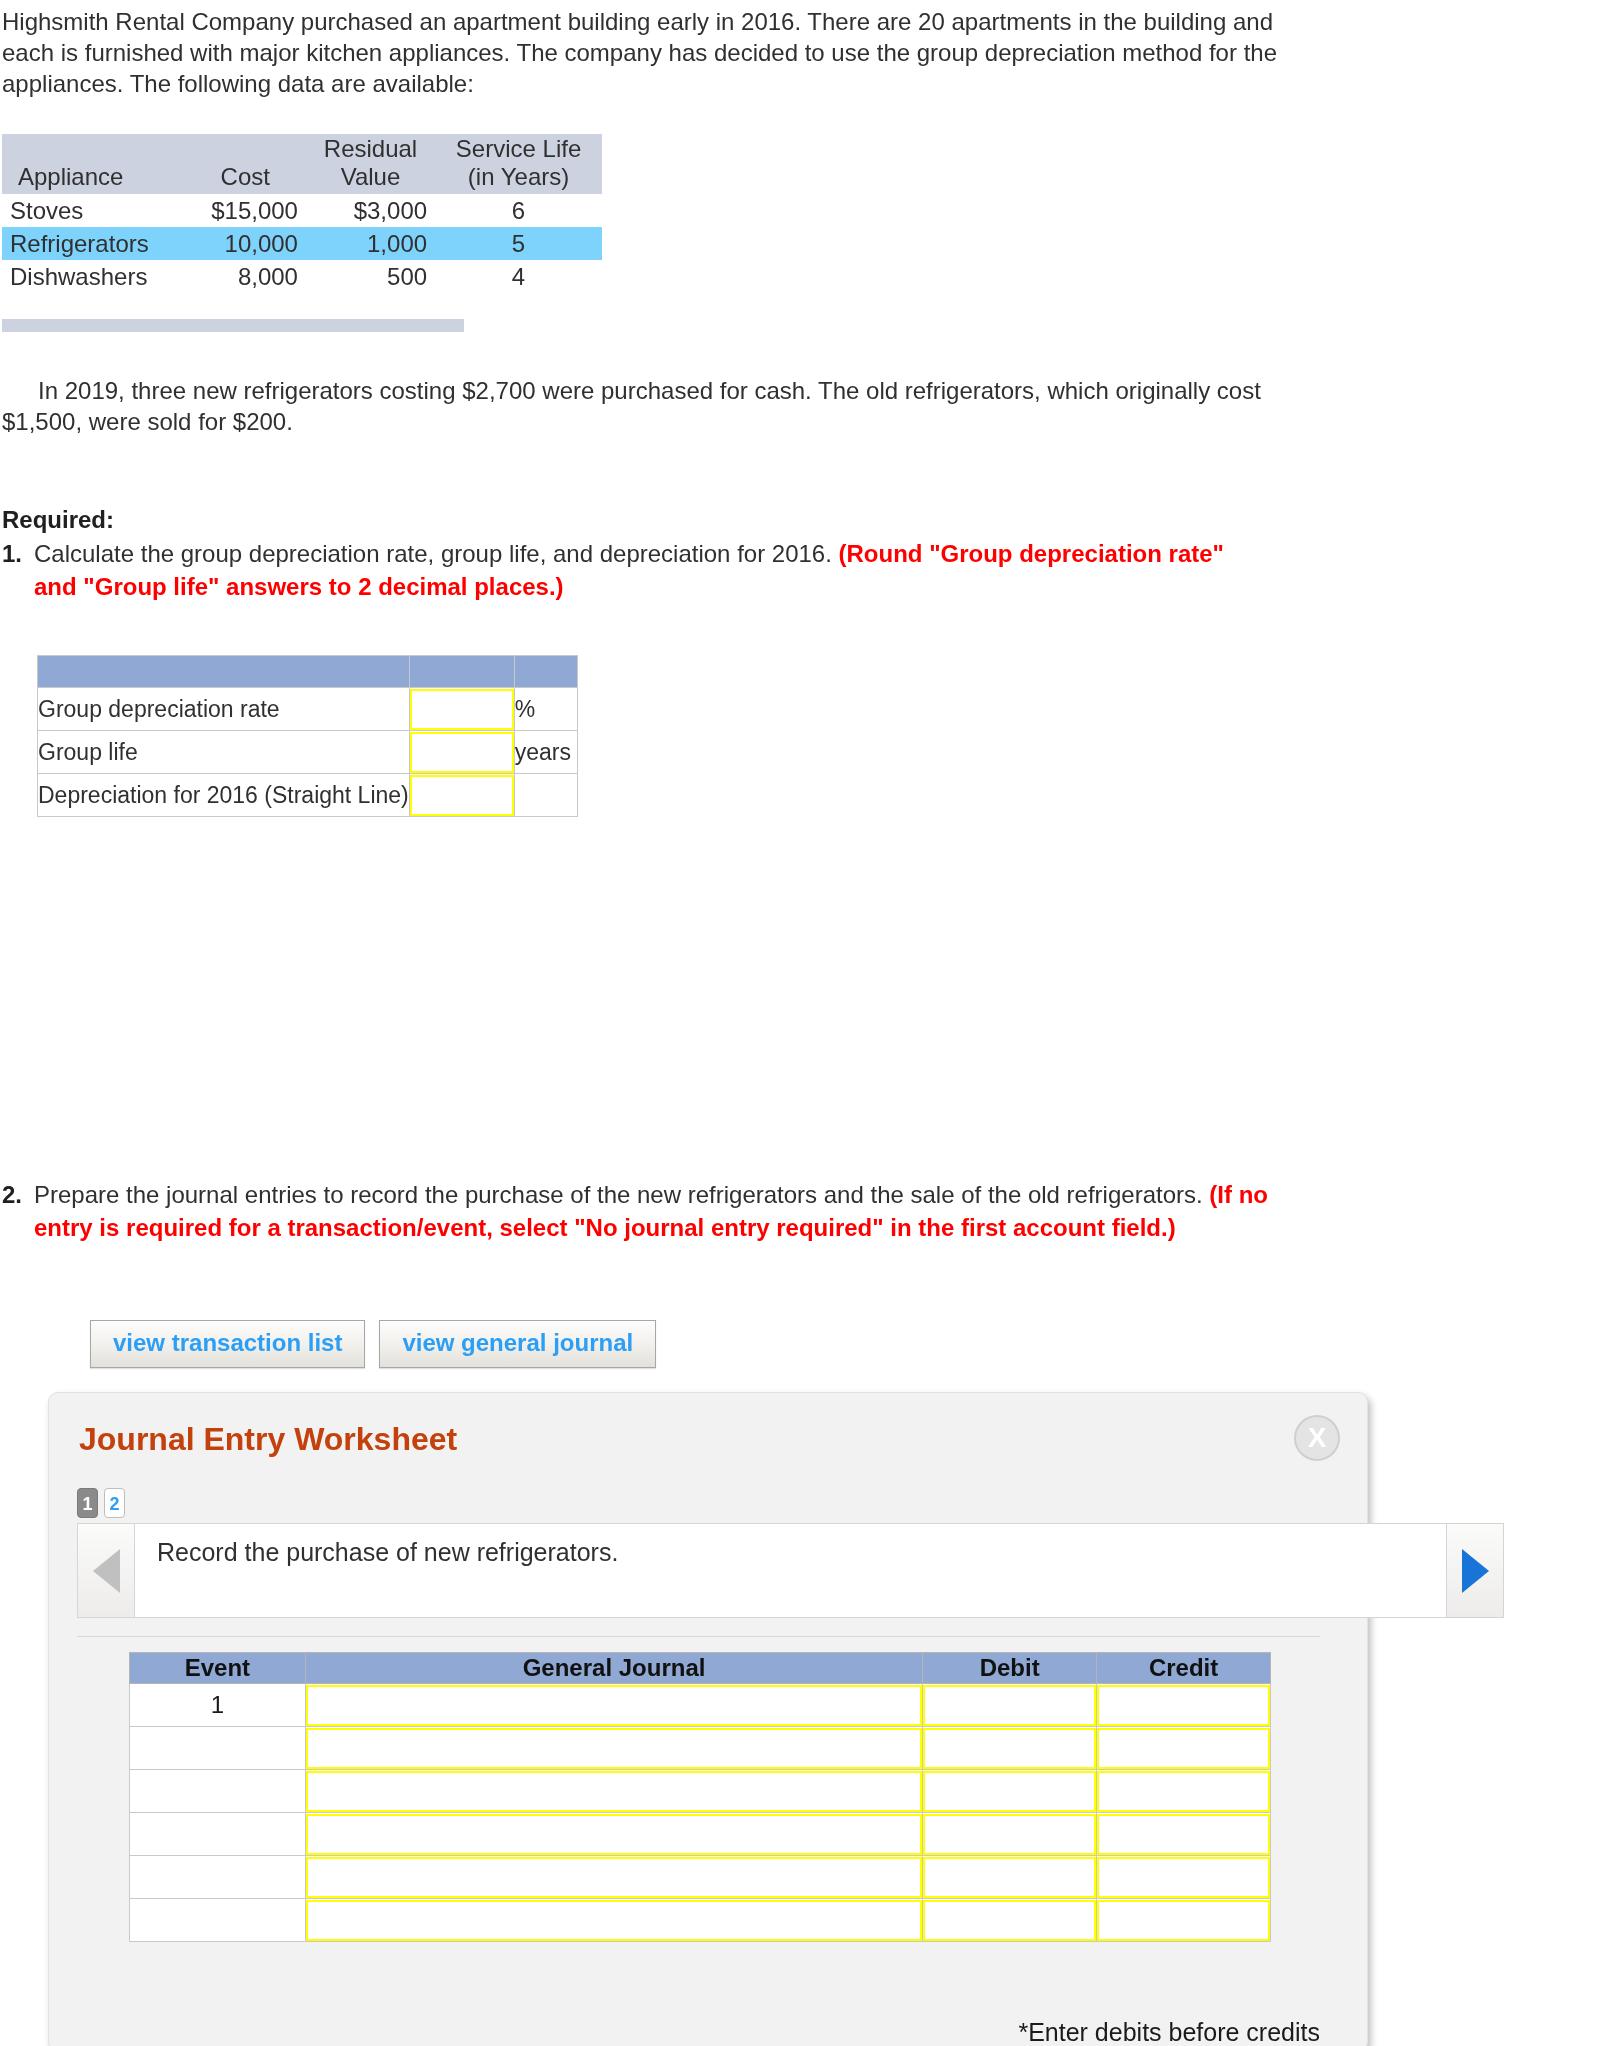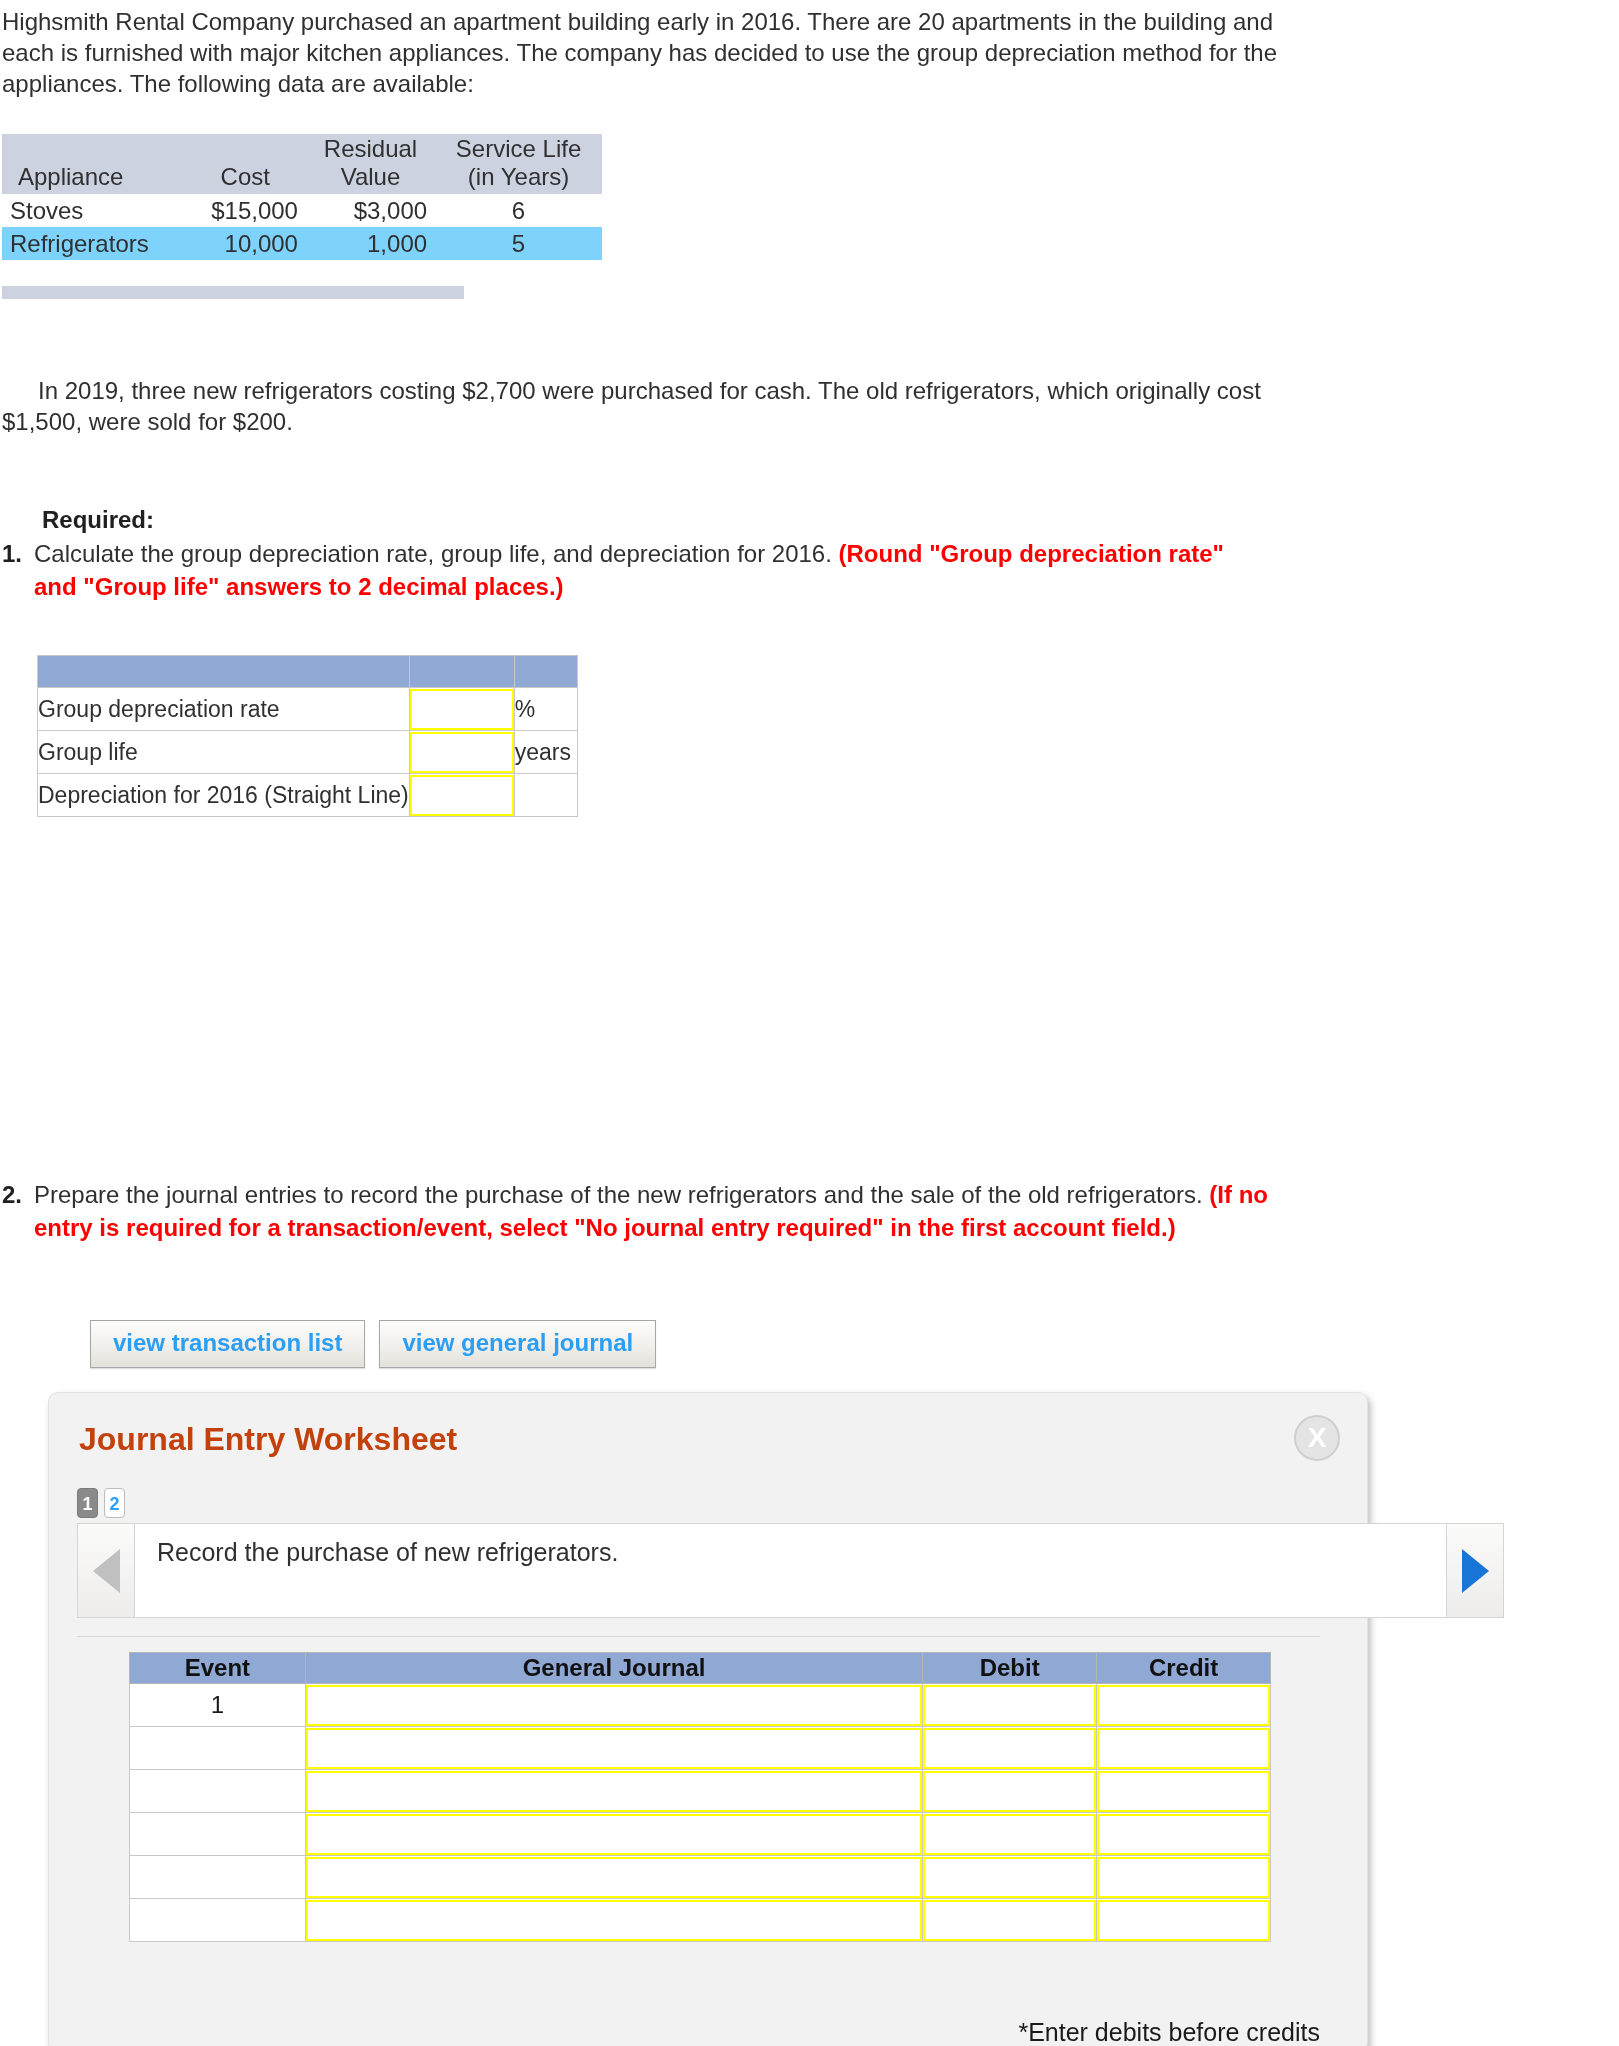--- a/index.html
+++ b/index.html
@@ -74,21 +74,20 @@
   }
   .para2 .indent { padding-left: 36px; }
 
   
   .required-label {
     position: absolute;
     left: 2px; top: 506px;
     font-size: 24px;
     font-weight: bold;
     color: #202020;
-    margin-left: 40px;
   }
   .req-item {
     position: absolute;
     font-size: 24px;
     line-height: 33px;
     color: #303030;
   }
   .req-item .num {
     position: absolute;
     left: 0; top: 0;
@@ -331,20 +330,26 @@
         <td class="c-num">$15,000</td>
         <td class="c-num">$3,000</td>
         <td class="c-life">6</td>
       </tr>
       <tr class="alt">
         <td class="c-name">Refrigerators</td>
         <td class="c-num">10,000</td>
         <td class="c-num">1,000</td>
         <td class="c-life">5</td>
       </tr>
+      <tr>
+        <td class="c-name">Dishwashers</td>
+        <td class="c-num">8,000</td>
+        <td class="c-num">500</td>
+        <td class="c-life">4</td>
+      </tr>
     </tbody>
   </table>
   <div class="appliance-foot"></div>
 </div>
 
 <div class="para2">
   <span class="indent">In 2019, three new refrigerators costing $2,700 were purchased for cash. The old refrigerators, which originally cost $1,500, were sold for $200.</span>
 </div>
 
 <div class="required-label">Required:</div>

